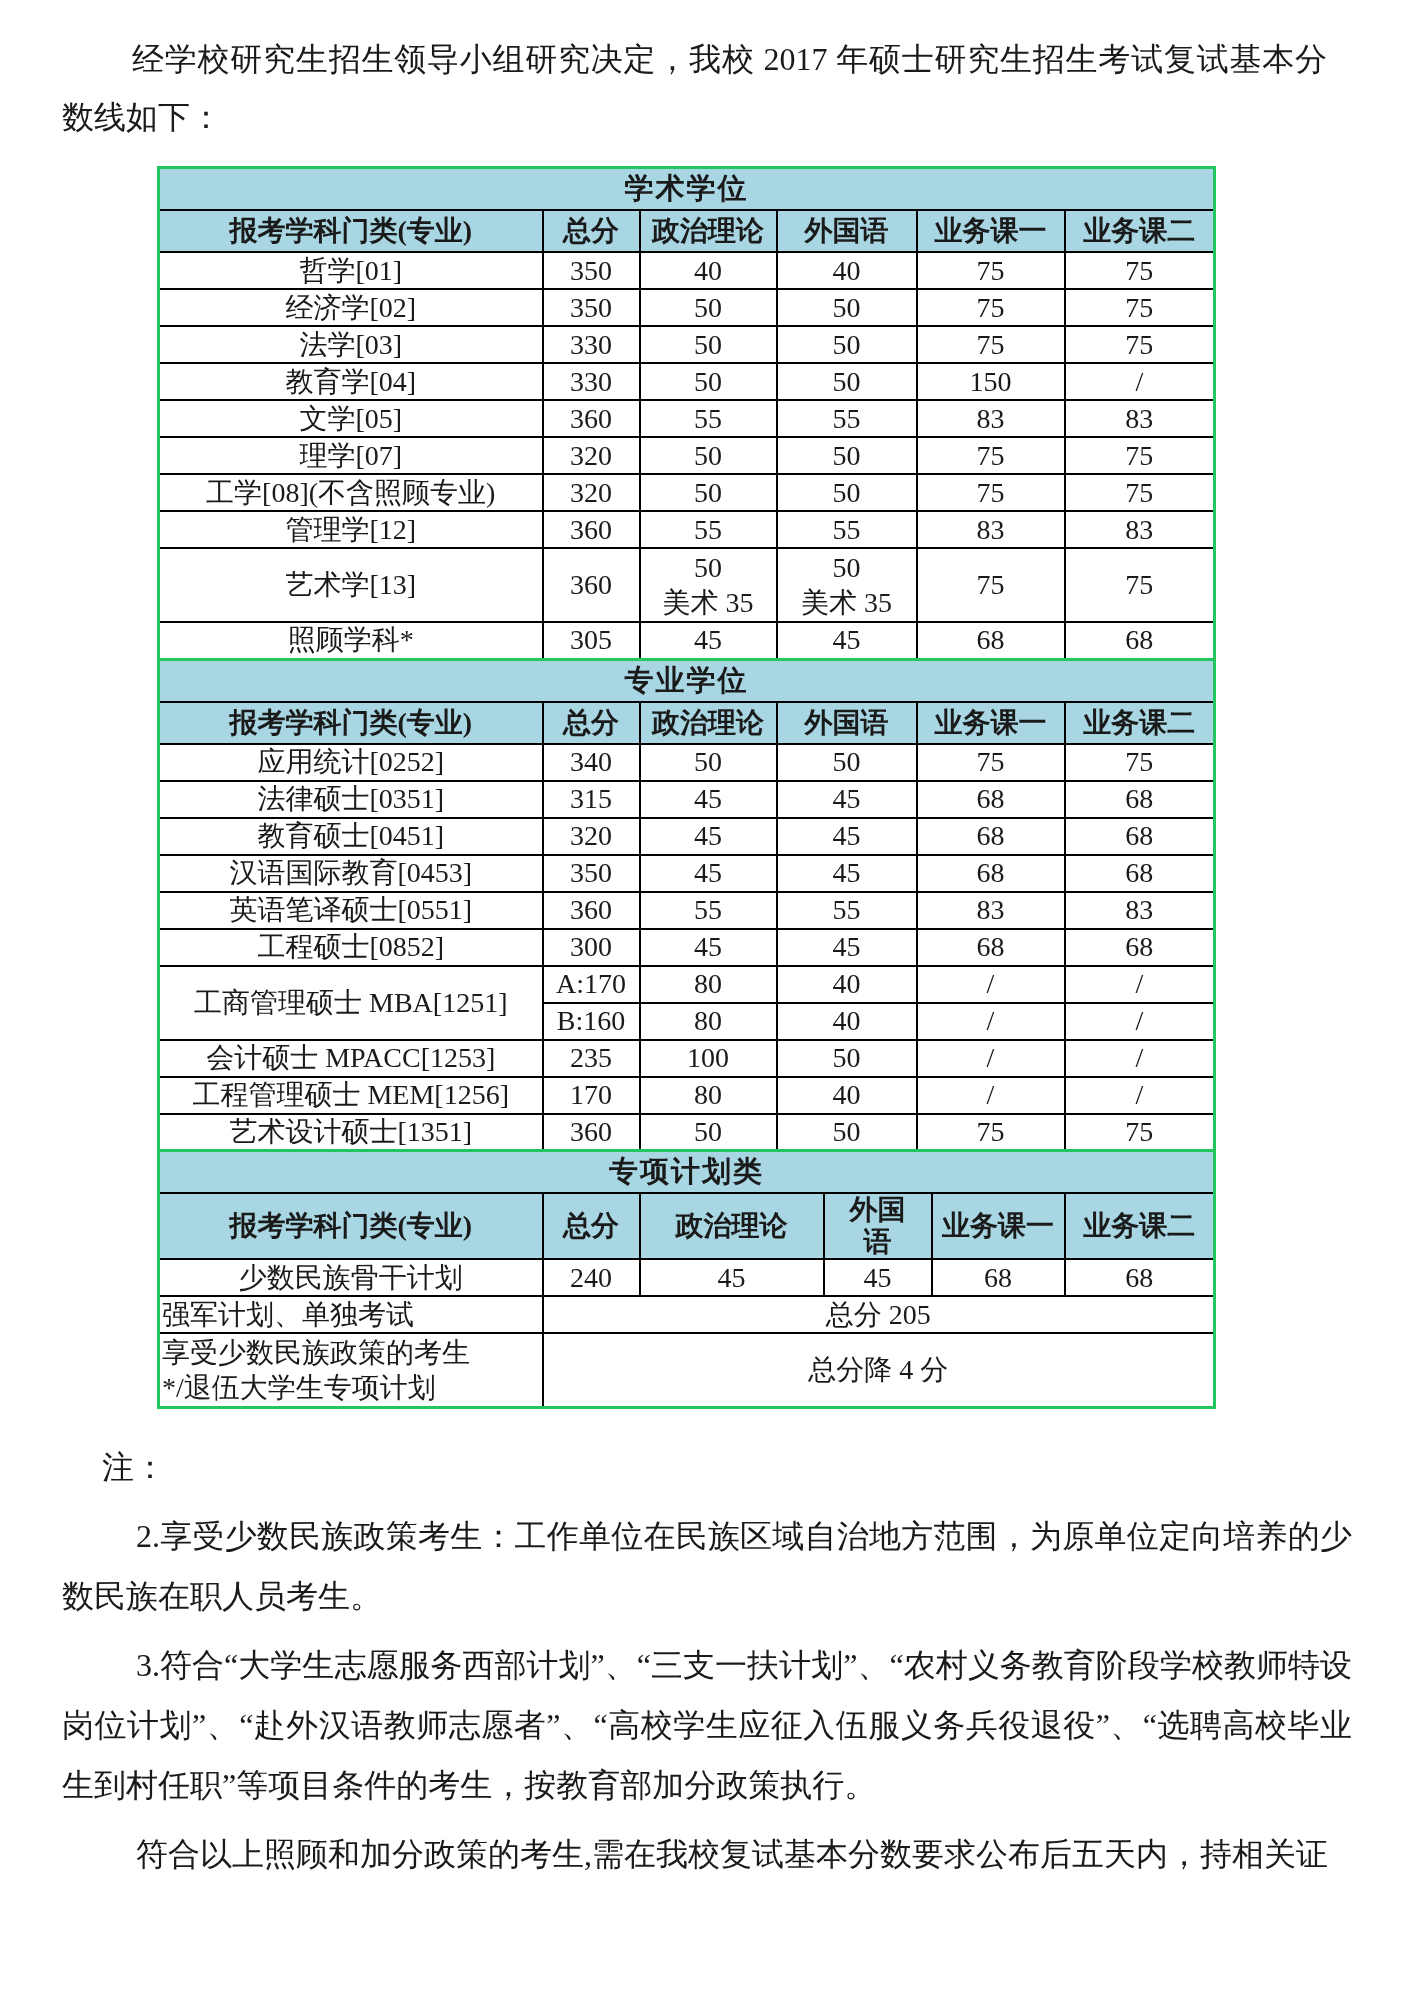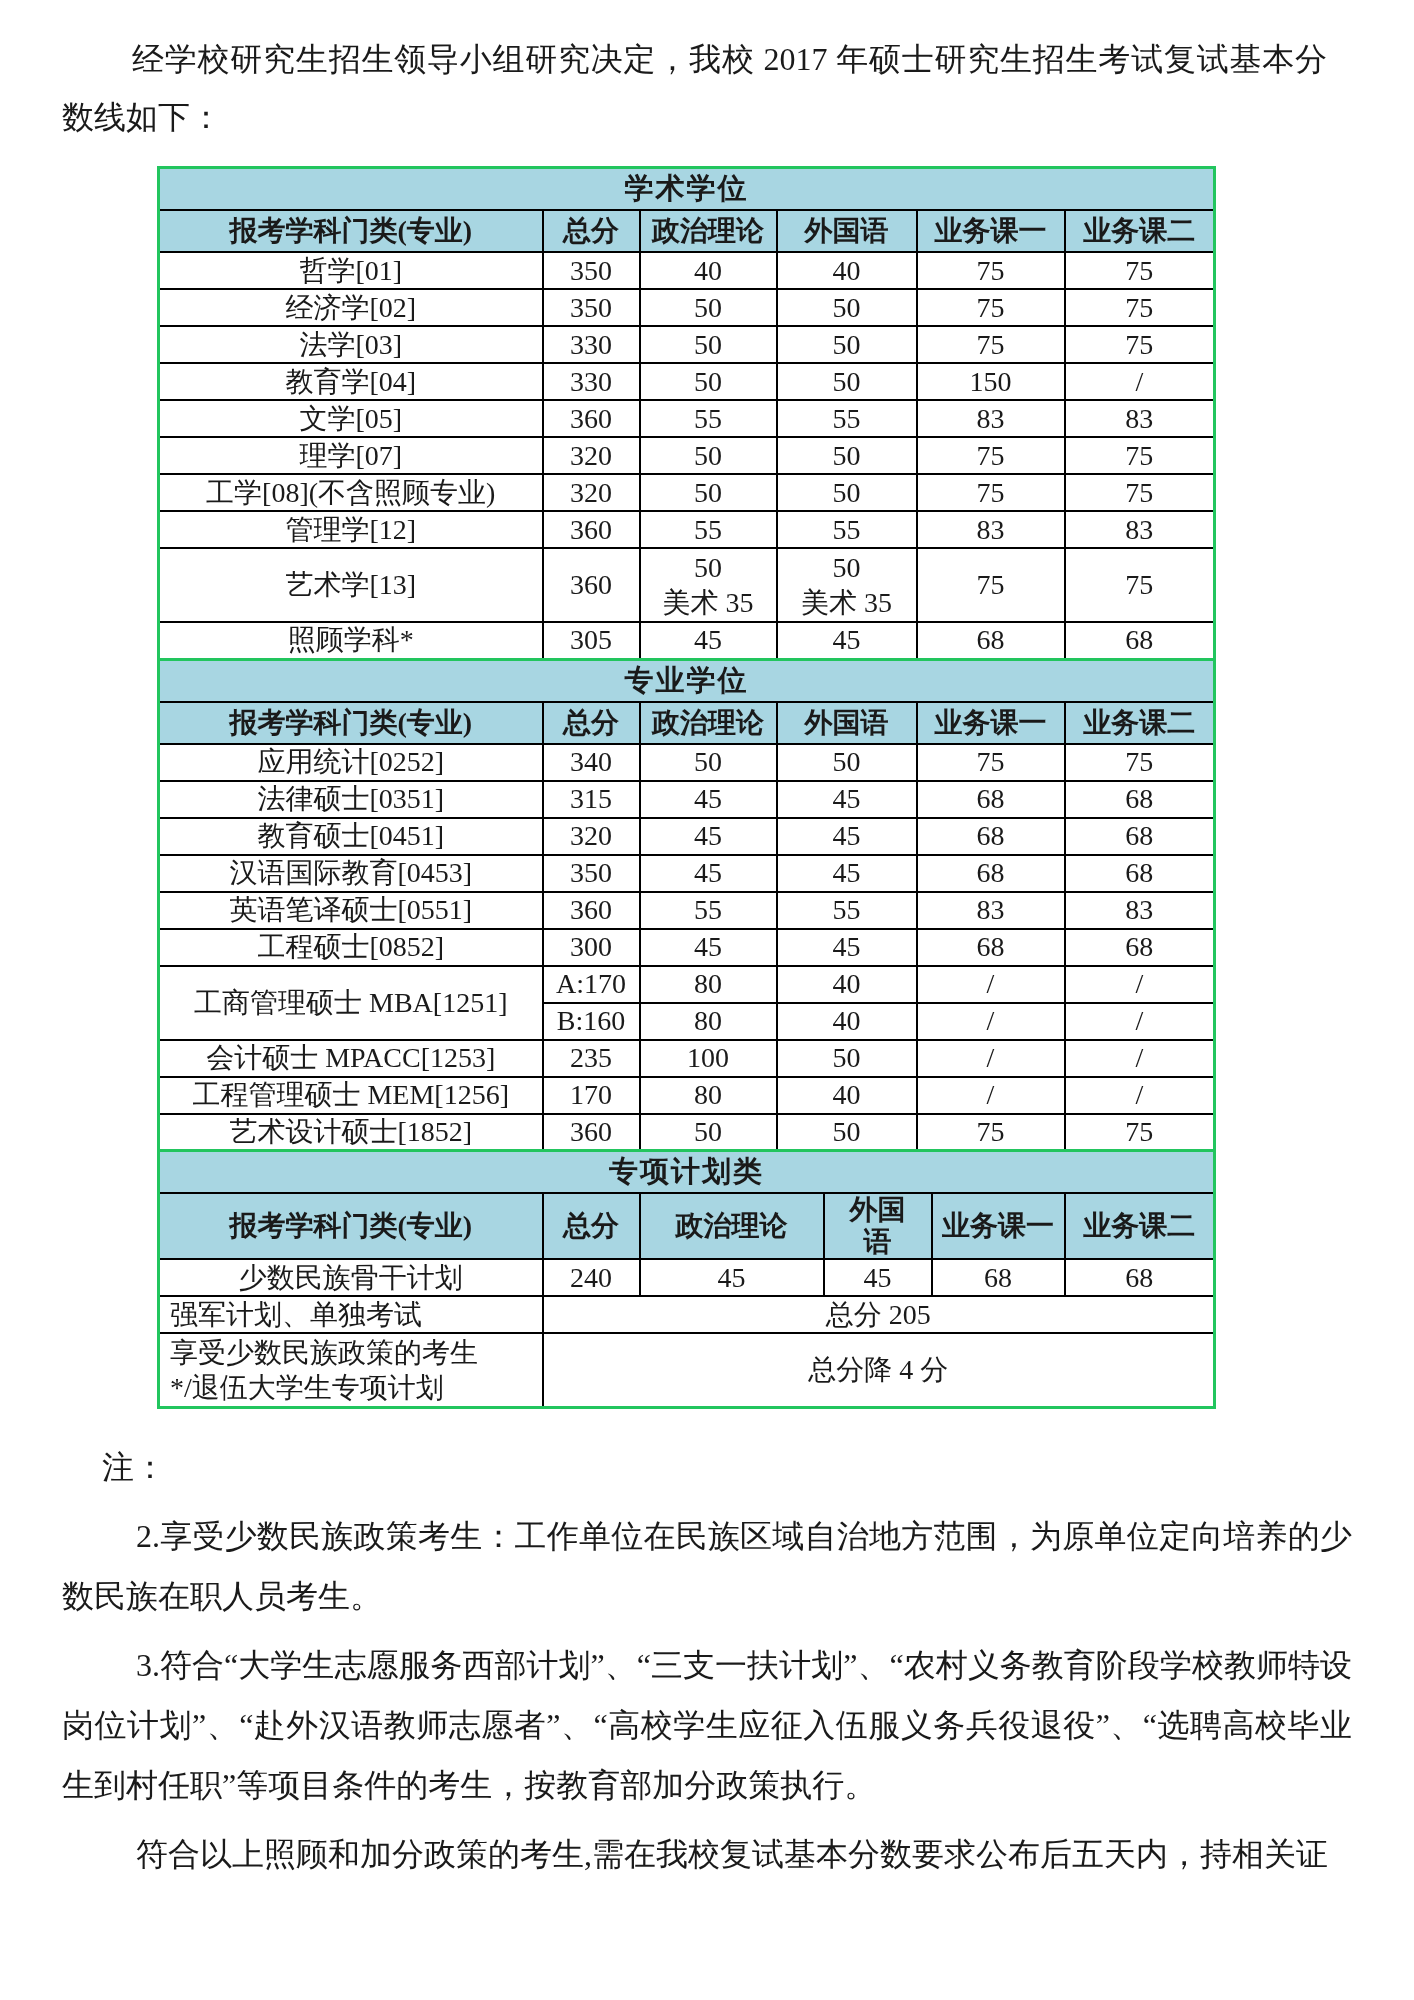--- a/index.html
+++ b/index.html
@@ -52,21 +52,21 @@
     line-height: 32px;
   }
   .t3 tr.hdr th { height: 66px; }
   .t3 tr.hdr th:nth-child(4) { padding: 0 16px; }
   table.score td {
     height: 37px;
     font-size: 28px;
     line-height: 32px;
     padding: 1px 4px;
   }
-  table.score td.al { text-align: left; padding-left: 10px; margin-left: 44px; }
+  table.score td.al { text-align: left; padding-left: 2px; margin-left: 44px; }
   table.score td div { line-height: 35px; }
 
   .notes { margin-top: 28px; width: 1290px; }
   .notes p { font-size: 32px; line-height: 60px; text-align: justify; margin-bottom: 9px; }
   .note-label { text-indent: 40px; }
   .note-item { text-indent: 74px; }
 </style>
 </head>
 <body>
 
@@ -279,21 +279,21 @@
             </tr>
             <tr>
               <td>工程管理硕士 MEM[1256]</td>
               <td>170</td>
               <td>80</td>
               <td>40</td>
               <td>/</td>
               <td>/</td>
             </tr>
             <tr>
-              <td>艺术设计硕士[1852]</td>
+              <td>艺术设计硕士[1351]</td>
               <td>360</td>
               <td>50</td>
               <td>50</td>
               <td>75</td>
               <td>75</td>
             </tr>
           </tbody>
         </table>
       <table class="score t3">
           <colgroup>

